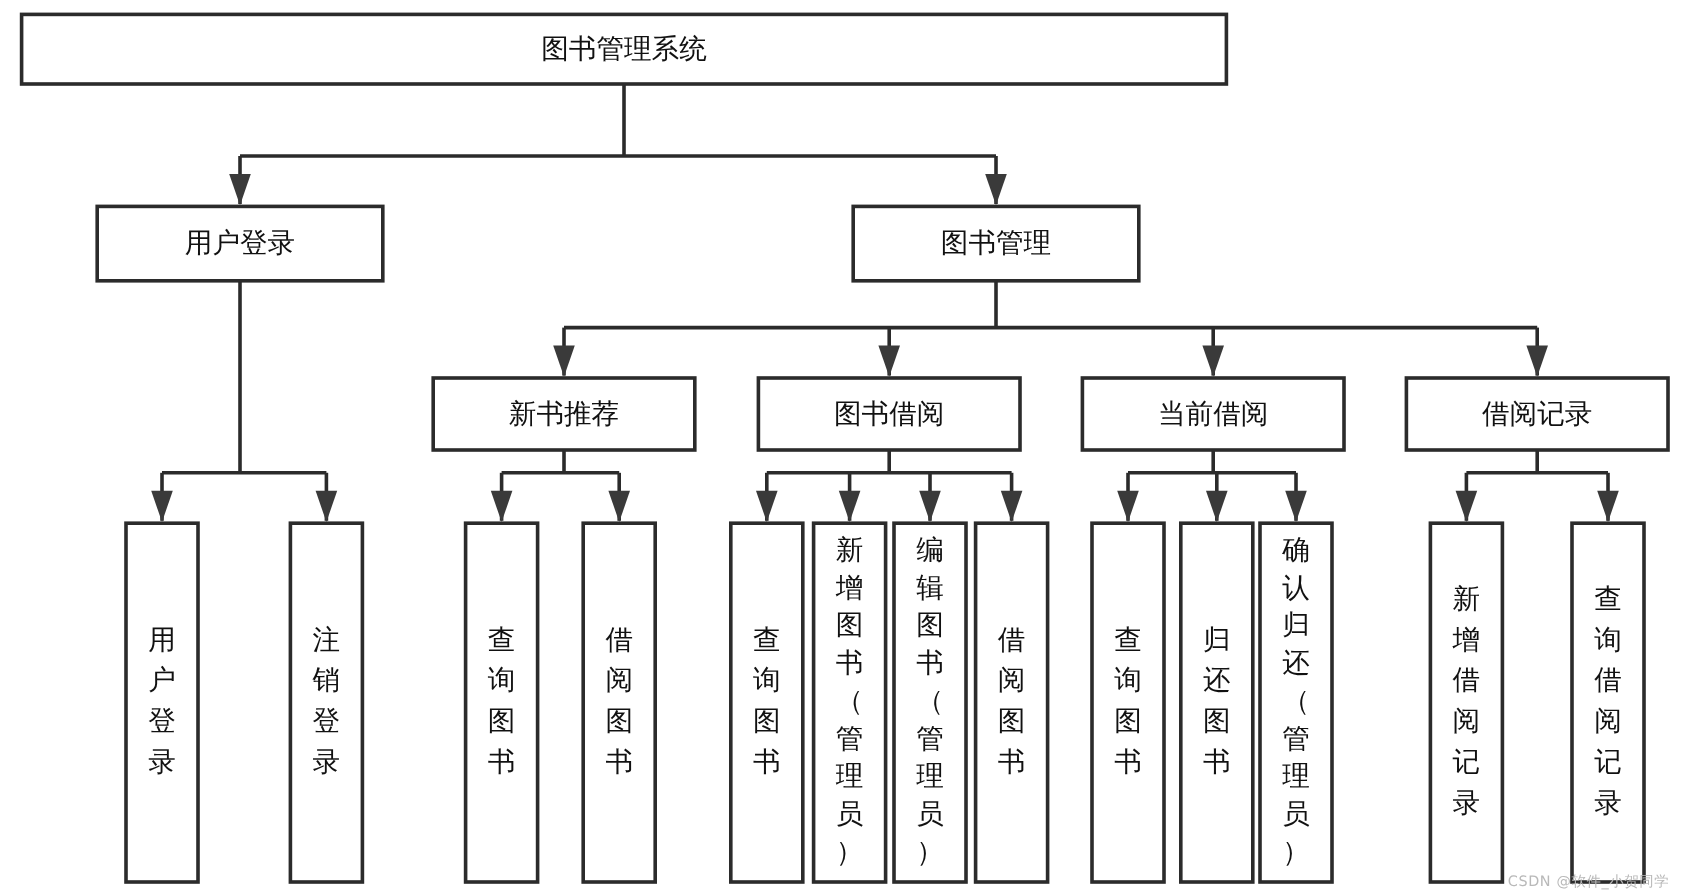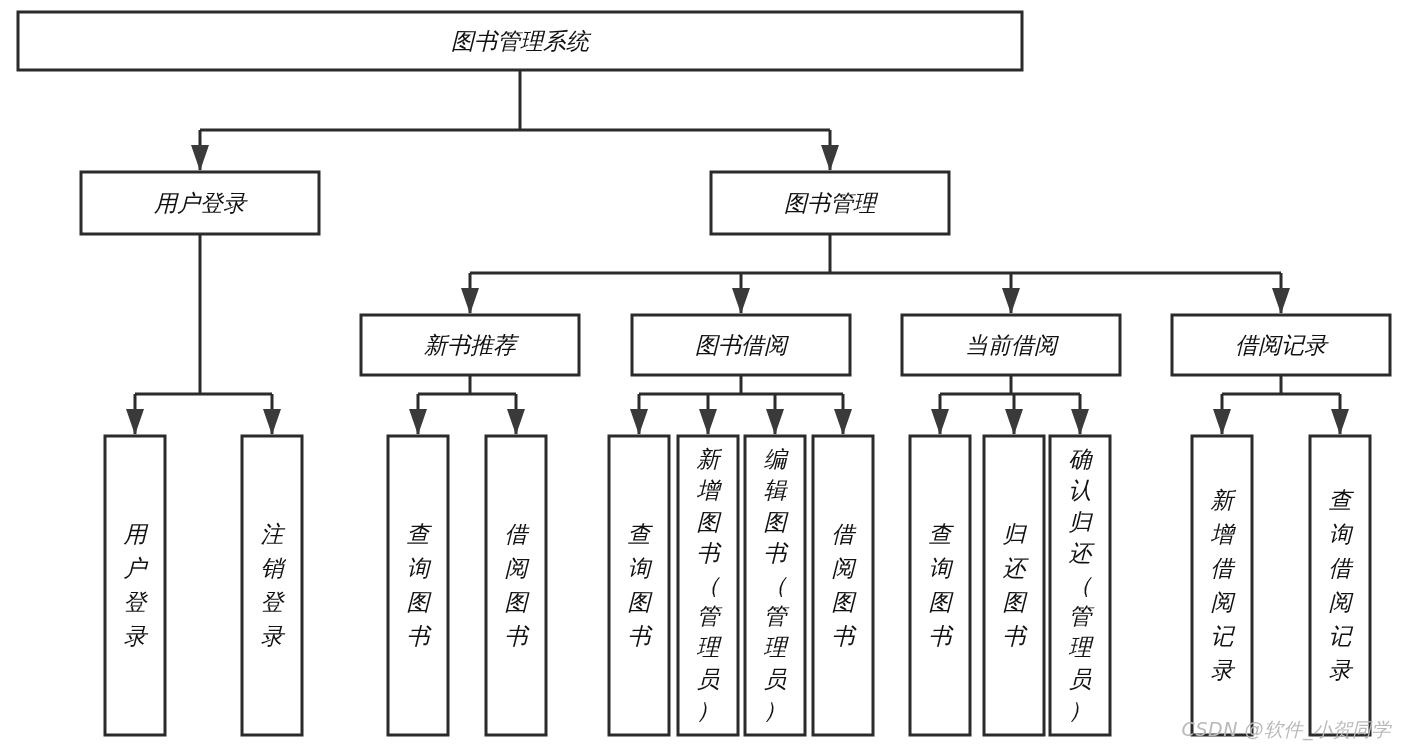--- a/index.html
+++ b/index.html
@@ -11,21 +11,20 @@
     width: 1405px;
     height: 747px;
     font-family: "DejaVu Sans", "Liberation Sans", sans-serif;
     overflow: hidden;
   }
   #diagram-root {
     position: relative;
     width: 1405px;
     height: 747px;
     background: #ffffff;
-    font-style: italic;
   }
   svg#tree-svg {
     position: absolute;
     left: 0;
     top: 0;
     width: 1405px;
     height: 747px;
   }
   .node-box {
     fill: #ffffff;
@@ -47,21 +46,21 @@
     font-family: "DejaVu Sans", "Liberation Sans", sans-serif;
     font-size: 23px;
     text-anchor: middle;
     dominant-baseline: middle;
   }
   .watermark {
     position: absolute;
     right: 14px;
     bottom: 4px;
     font-family: "DejaVu Sans", "Liberation Sans", sans-serif;
-    font-size: 19px;
+    font-size: 12px;
     color: #b9b9b9;
     letter-spacing: 0.5px;
     white-space: nowrap;
     user-select: none;
   }
 </style>
 </head>
 <body>
 
 <div id="diagram-root">

